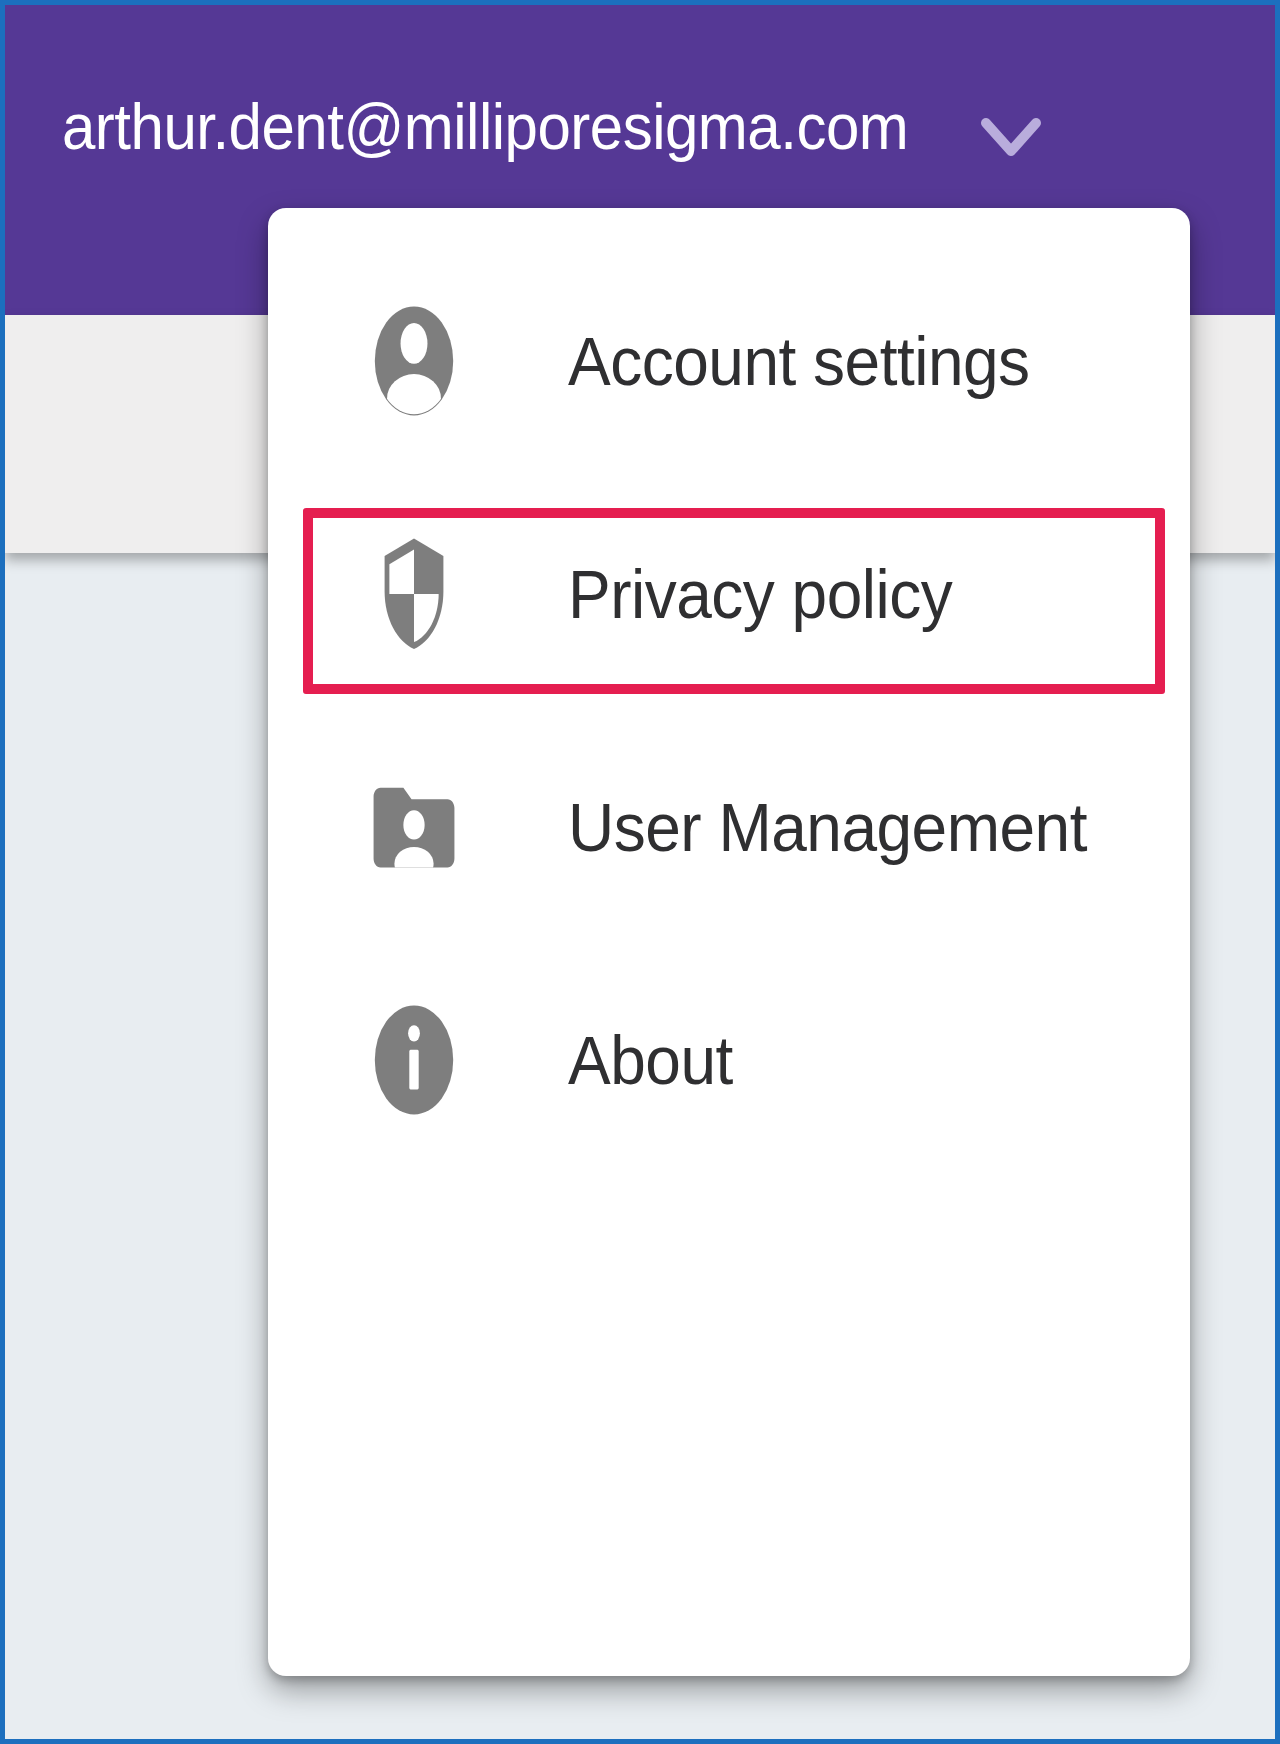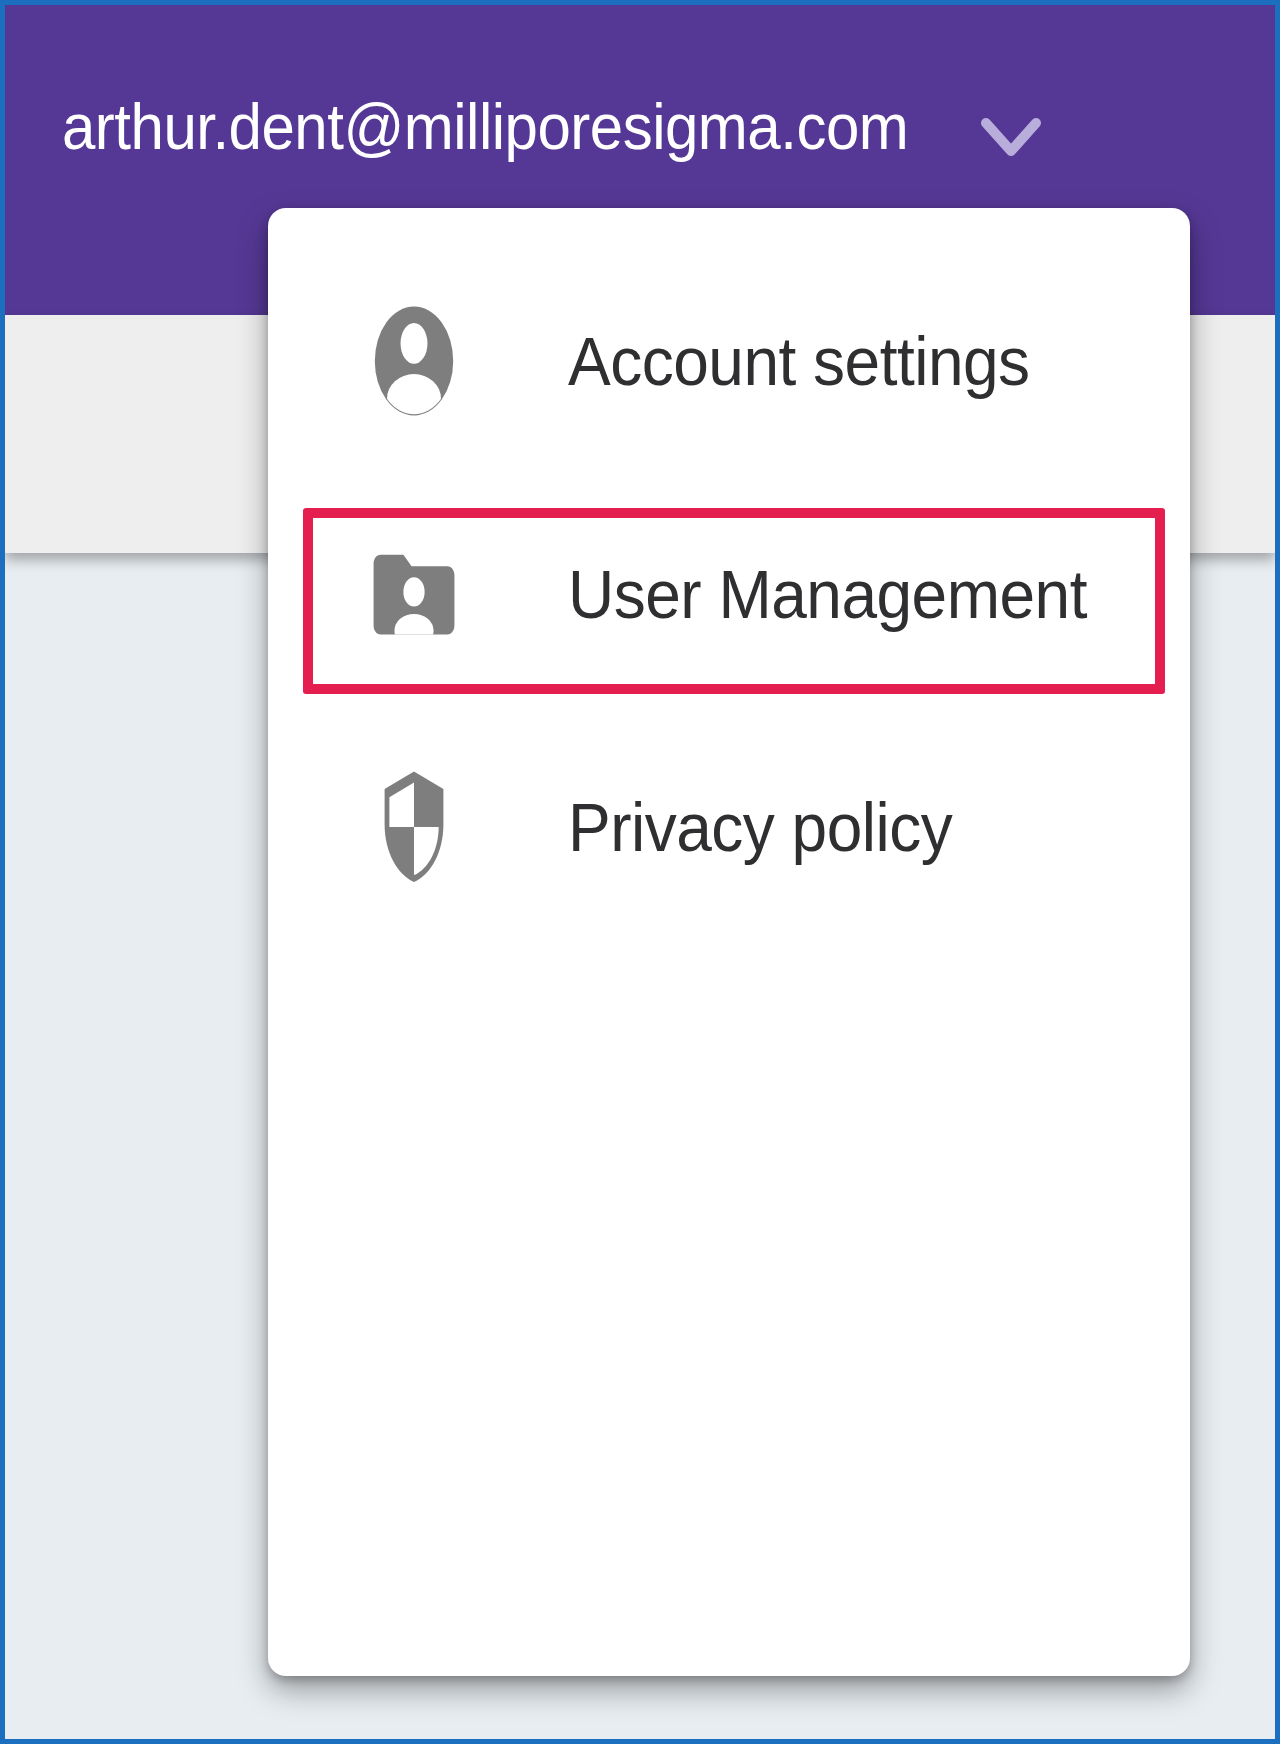--- a/index.html
+++ b/index.html
@@ -93,50 +93,60 @@
             <ellipse cx="12" cy="8.9" rx="3.3" ry="3.6" fill="#ffffff"></ellipse>
             <ellipse cx="12" cy="18.6" rx="6.6" ry="4.3" fill="#ffffff"></ellipse>
           </g>
         </svg>
       </span>
       <span class="menu-label">Account settings</span>
     </div>
 
     <div class="menu-row">
       <span class="icon-slot">
+        <svg width="98" height="136" viewBox="0 0 24 24" preserveAspectRatio="none">
+          <clipPath id="clip-shield">
+            <path transform="translate(1.95,2.3) scale(0.838)" d="M12 2.2 4.8 5.3v6.2c0 4.9 3.1 8.9 7.2 10.2 4.1-1.3 7.2-5.3 7.2-10.2V5.3L12 2.2z"></path>
+          </clipPath>
+          <path d="M12 2.2 4.8 5.3v6.2c0 4.9 3.1 8.9 7.2 10.2 4.1-1.3 7.2-5.3 7.2-10.2V5.3L12 2.2z" fill="#7e7e7e"></path>
+          <g clip-path="url(#clip-shield)">
+            <rect x="2.5" y="2" width="9.5" height="10" fill="#ffffff"></rect>
+            <rect x="12" y="12" width="9.5" height="10.5" fill="#ffffff"></rect>
+          </g>
+        </svg>
+      </span>
+      <span class="menu-label">Privacy policy</span>
+    </div>
+
+    <div class="menu-row">
+      <span class="icon-slot">
         <svg width="98" height="126" viewBox="0 0 24 24" preserveAspectRatio="none">
           <clipPath id="clip-folder">
             <path d="M3.8 4.5h5.6l2 2.2h8.8c.95 0 1.7.75 1.7 1.7v9.6c0 .95-.75 1.7-1.7 1.7H3.8c-.95 0-1.7-.75-1.7-1.7V6.2c0-.95.75-1.7 1.7-1.7z"></path>
           </clipPath>
           <path d="M3.8 4.5h5.6l2 2.2h8.8c.95 0 1.7.75 1.7 1.7v9.6c0 .95-.75 1.7-1.7 1.7H3.8c-.95 0-1.7-.75-1.7-1.7V6.2c0-.95.75-1.7 1.7-1.7z" fill="#7e7e7e"></path>
           <g clip-path="url(#clip-folder)">
             <ellipse cx="12" cy="11.6" rx="2.6" ry="2.8" fill="#ffffff"></ellipse>
             <ellipse cx="12" cy="19" rx="4.8" ry="3.2" fill="#ffffff"></ellipse>
           </g>
         </svg>
       </span>
       <span class="menu-label">User Management</span>
     </div>
 
+
     <div class="menu-row">
       <span class="icon-slot">
         <svg width="98" height="136" viewBox="0 0 24 24" preserveAspectRatio="none">
-          <clipPath id="clip-shield">
-            <path transform="translate(1.95,2.3) scale(0.838)" d="M12 2.2 4.8 5.3v6.2c0 4.9 3.1 8.9 7.2 10.2 4.1-1.3 7.2-5.3 7.2-10.2V5.3L12 2.2z"></path>
-          </clipPath>
-          <path d="M12 2.2 4.8 5.3v6.2c0 4.9 3.1 8.9 7.2 10.2 4.1-1.3 7.2-5.3 7.2-10.2V5.3L12 2.2z" fill="#7e7e7e"></path>
-          <g clip-path="url(#clip-shield)">
-            <rect x="2.5" y="2" width="9.5" height="10" fill="#ffffff"></rect>
-            <rect x="12" y="12" width="9.5" height="10.5" fill="#ffffff"></rect>
-          </g>
+          <circle cx="12" cy="12" r="9.6" fill="#7e7e7e"></circle>
+          <circle cx="12" cy="7.3" r="1.45" fill="#ffffff"></circle>
+          <rect x="10.85" y="10.2" width="2.3" height="7" rx="0.3" fill="#ffffff"></rect>
         </svg>
       </span>
-      <span class="menu-label">Privacy policy</span>
+      <span class="menu-label">About</span>
     </div>
-
-
 
 
   </div>
 
   <div class="highlight-box"></div>
 
 </div>
 
 </body></html>

